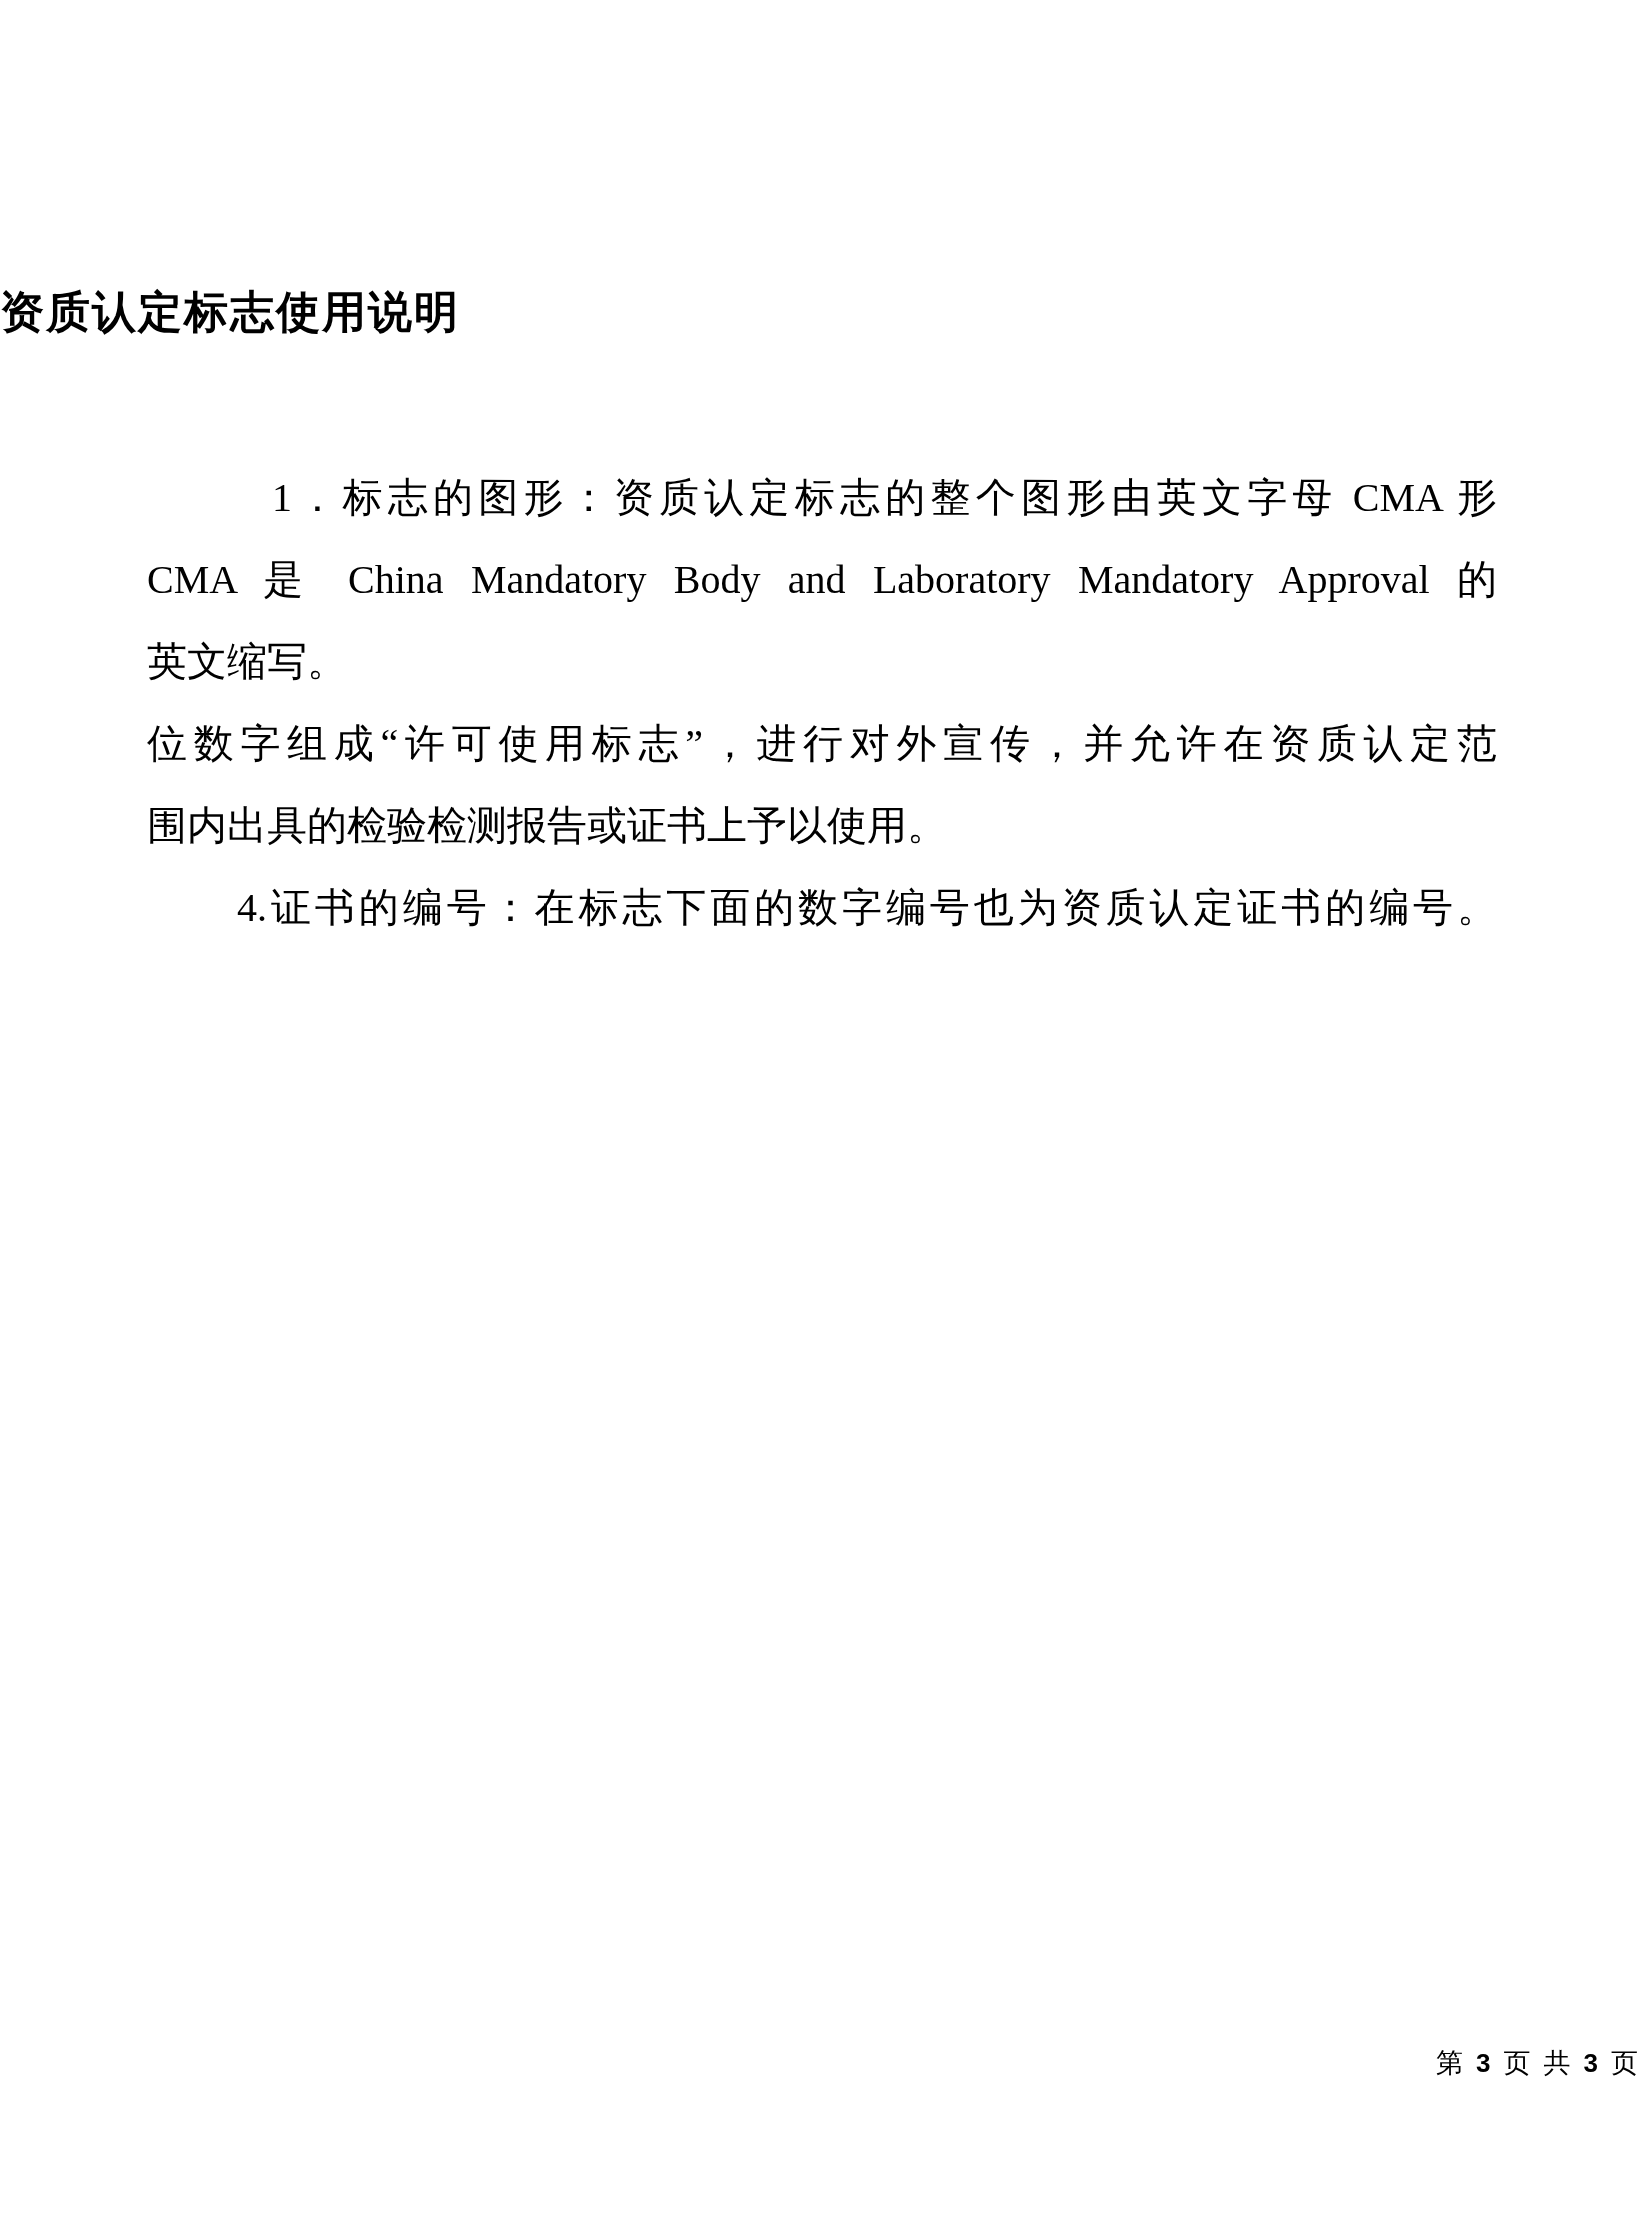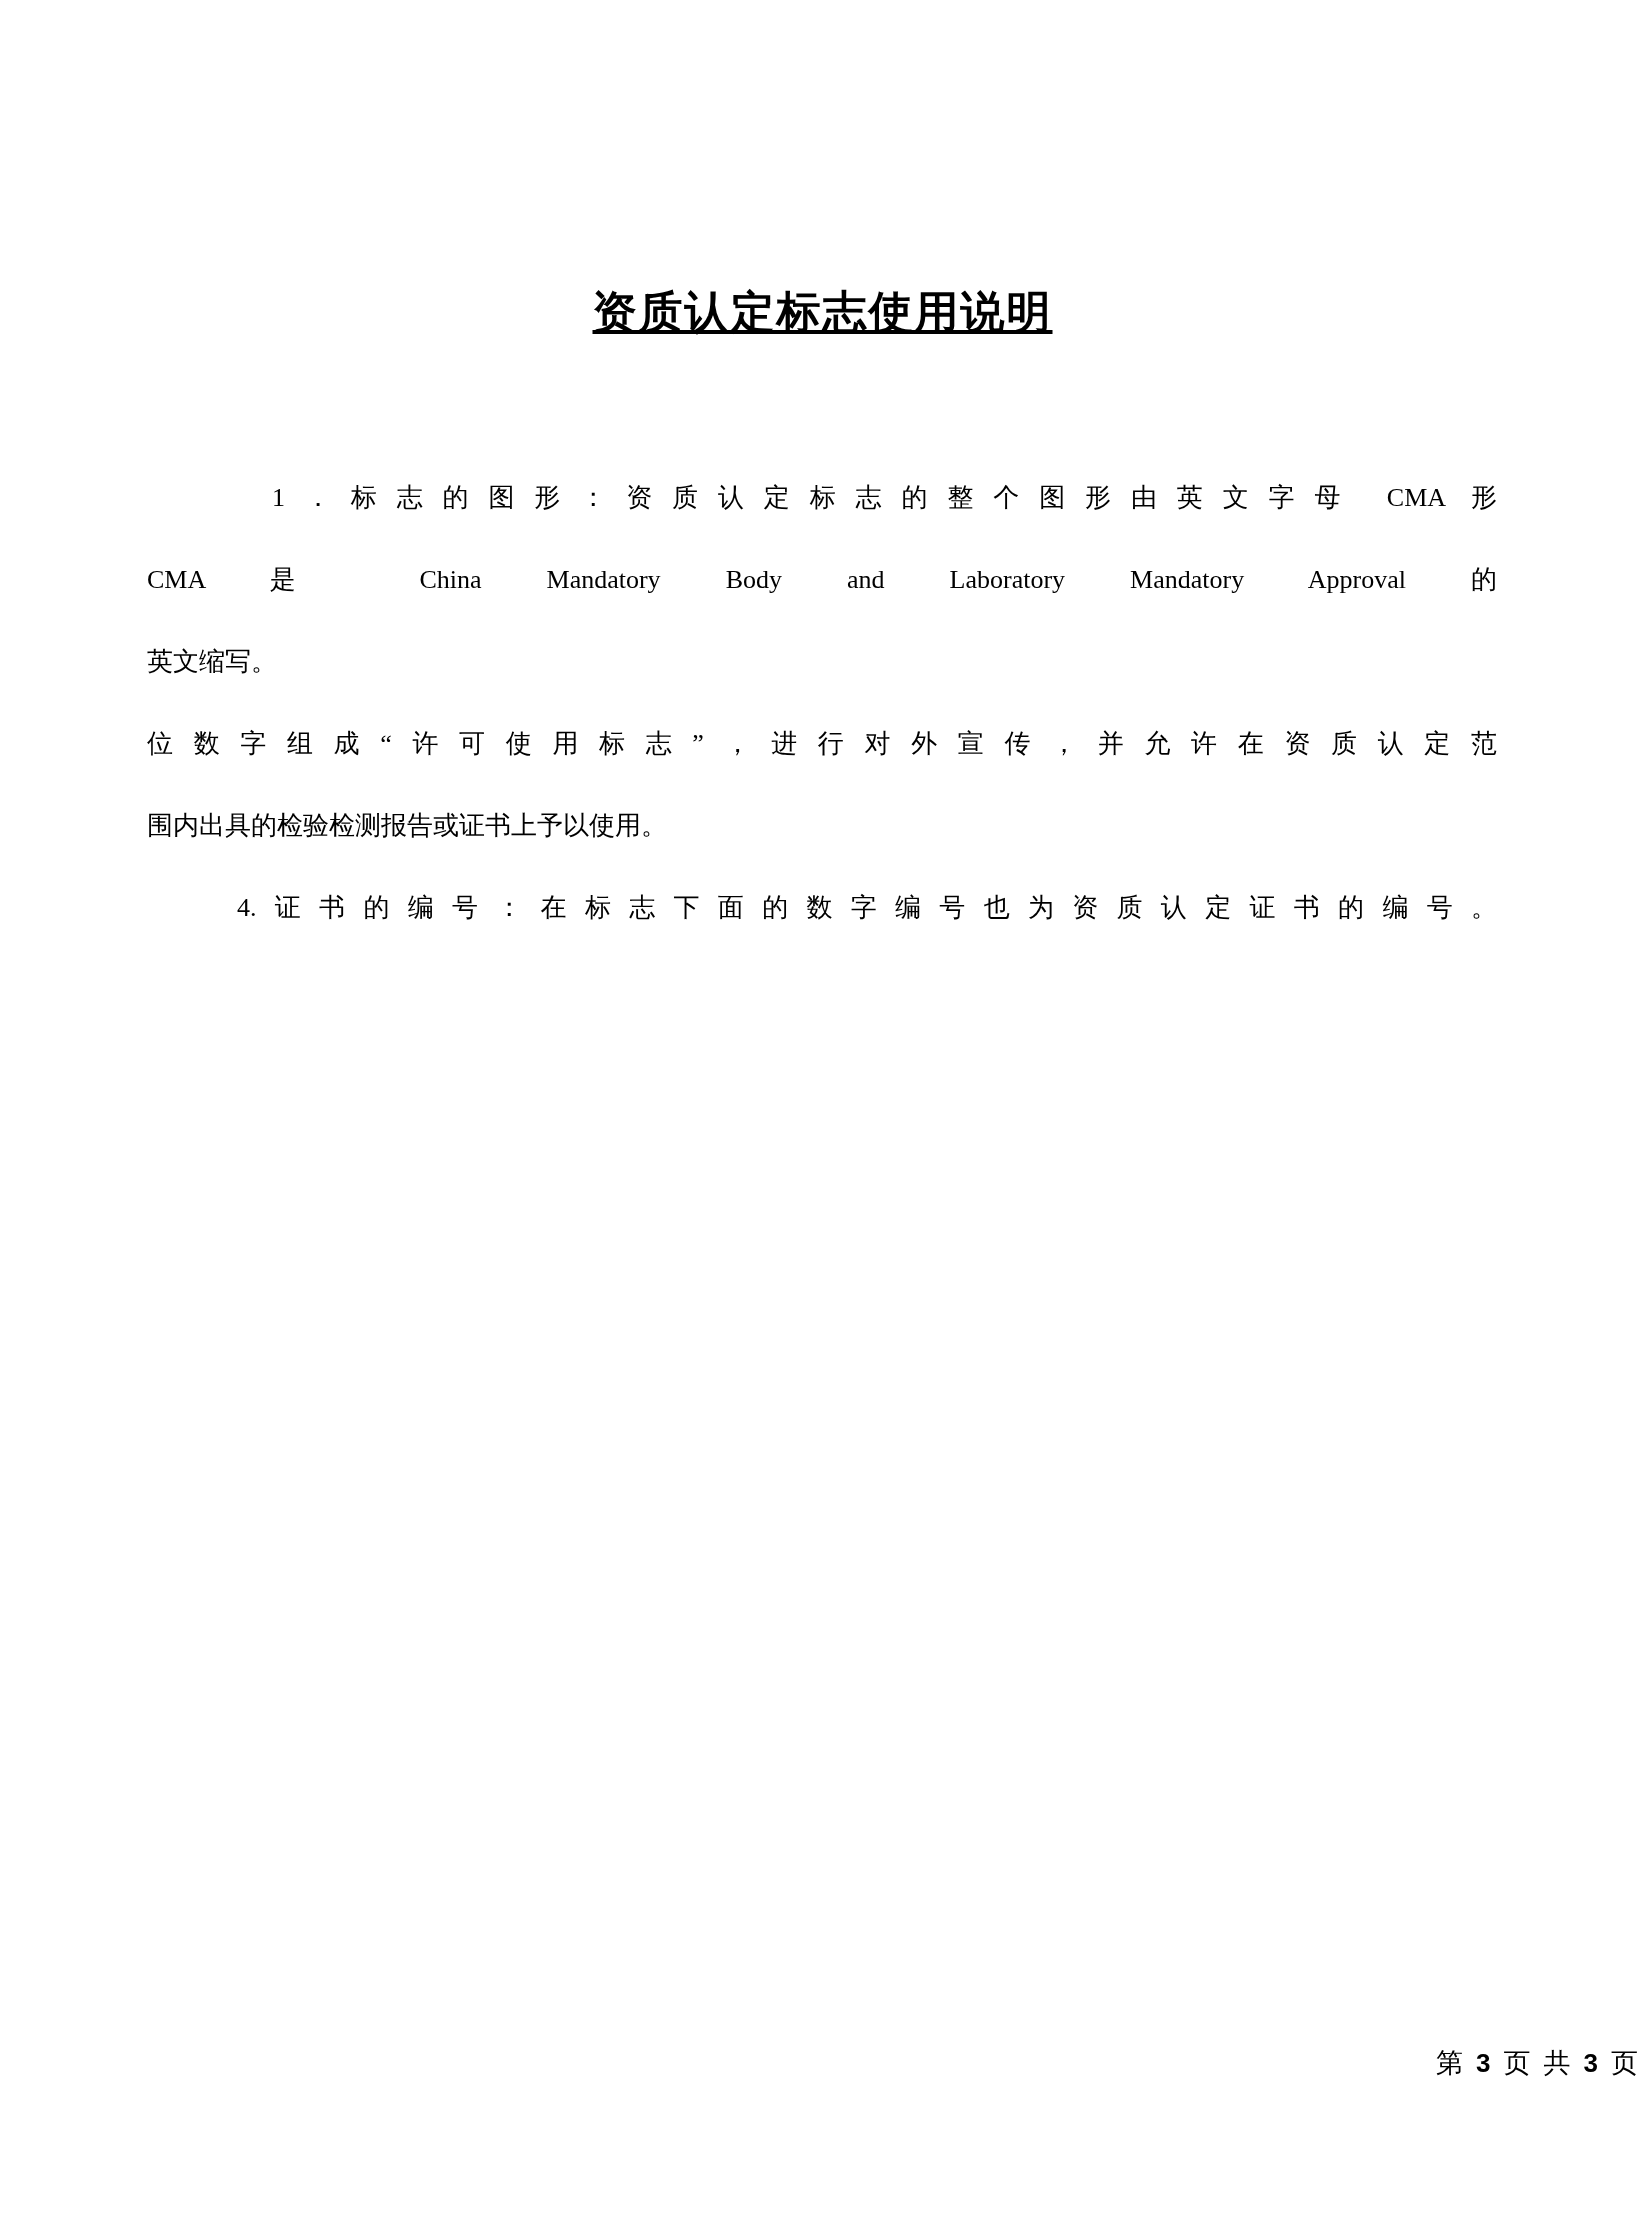--- a/index.html
+++ b/index.html
@@ -14,34 +14,33 @@
     height: 2233px;
     background: #ffffff;
     overflow: hidden;
     font-family: "Liberation Serif", "DejaVu Serif", serif;
   }
   .doc-title {
     position: absolute;
     top: 287px;
     left: 0;
     width: 100%;
-    text-align: center;
+    text-align: left;
     font-family: "Liberation Sans", "DejaVu Sans", sans-serif;
     font-weight: 700;
     font-size: 44px;
     line-height: 50px;
     letter-spacing: 2px;
-    text-decoration: underline;
   }
   .content {
     position: absolute;
     top: 457px;
     left: 147px;
     width: 1350px;
-    font-size: 26px;
+    font-size: 40px;
     line-height: 82px;
     text-align: justify;
   }
   .line {
     text-align: justify;
   }
   .line.full {
     text-align-last: justify;
   }
   .line.lastline {

